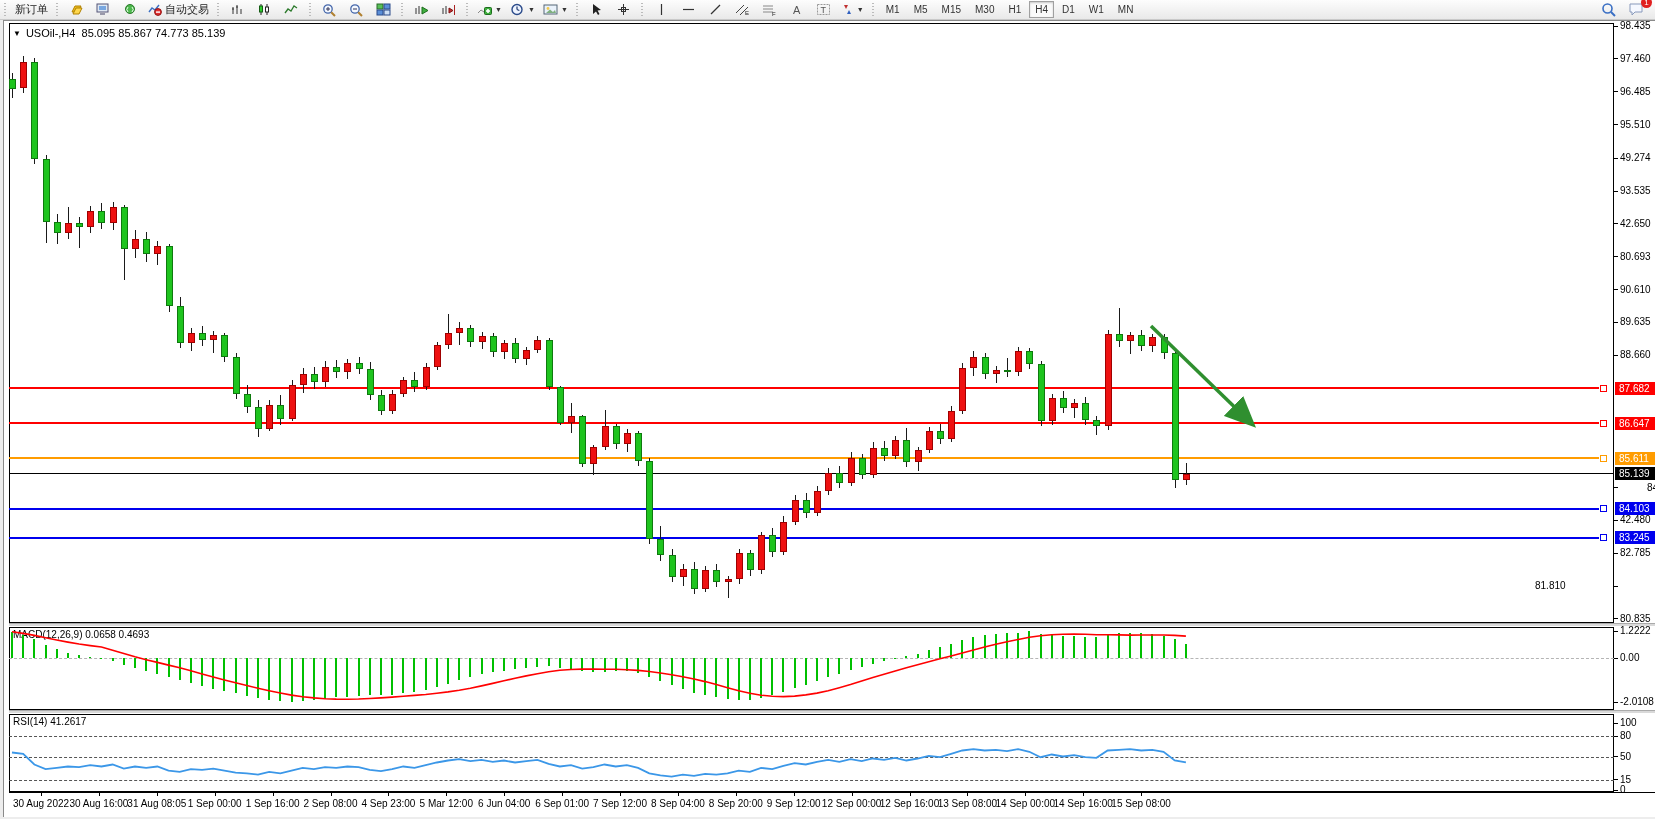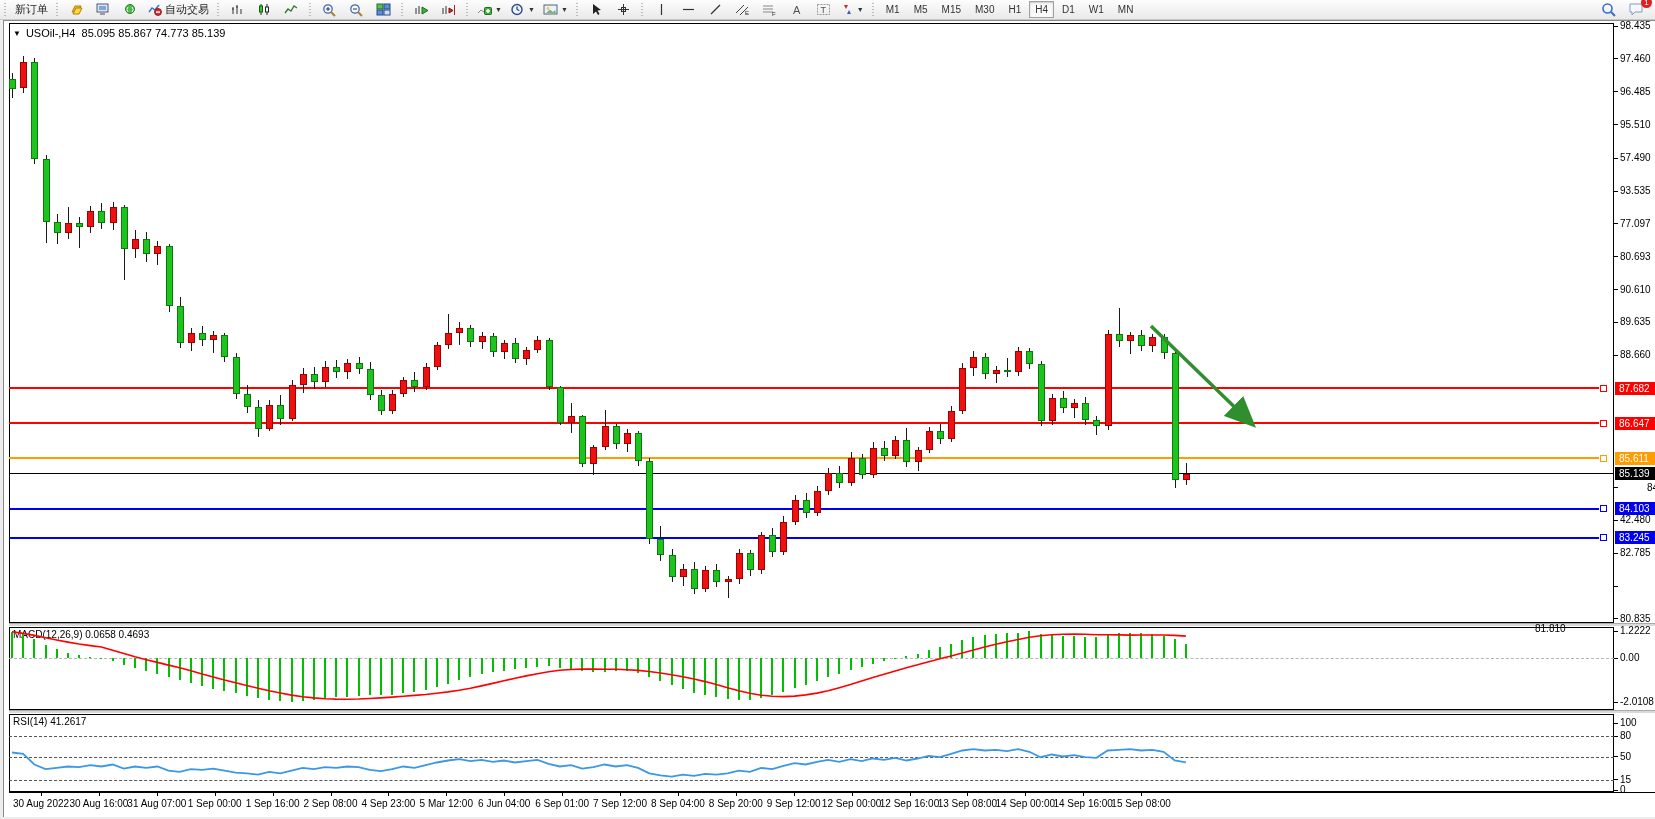--- a/index.html
+++ b/index.html
@@ -333,41 +333,41 @@
           <div class="panel-border" style="position: absolute; left: 8px; top: 713px; width: 1605px; height: 78px;"></div>
           <div class="tick-mark" style="position: absolute; left: 1613px; top: 24.5px;"></div>
           <div class="tick-label" style="position: absolute; left: 1619px; top: 20px;">98.435</div>
           <div class="tick-mark" style="position: absolute; left: 1613px; top: 57.3478px;"></div>
           <div class="tick-label" style="position: absolute; left: 1619px; top: 52.8478px;">97.460</div>
           <div class="tick-mark" style="position: absolute; left: 1613px; top: 90.1955px;"></div>
           <div class="tick-label" style="position: absolute; left: 1619px; top: 85.6955px;">96.485</div>
           <div class="tick-mark" style="position: absolute; left: 1613px; top: 123.043px;"></div>
           <div class="tick-label" style="position: absolute; left: 1619px; top: 118.543px;">95.510</div>
           <div class="tick-mark" style="position: absolute; left: 1613px; top: 156.733px;"></div>
-          <div class="tick-label" style="position: absolute; left: 1619px; top: 152.233px;">57.490</div>
+          <div class="tick-label" style="position: absolute; left: 1619px; top: 152.233px;">49.274</div>
           <div class="tick-mark" style="position: absolute; left: 1613px; top: 189.581px;"></div>
           <div class="tick-label" style="position: absolute; left: 1619px; top: 185.081px;">93.535</div>
           <div class="tick-mark" style="position: absolute; left: 1613px; top: 222.429px;"></div>
-          <div class="tick-label" style="position: absolute; left: 1619px; top: 217.929px;">77.097</div>
+          <div class="tick-label" style="position: absolute; left: 1619px; top: 217.929px;">42.650</div>
           <div class="tick-mark" style="position: absolute; left: 1613px; top: 255.277px;"></div>
           <div class="tick-label" style="position: absolute; left: 1619px; top: 250.777px;">80.693</div>
           <div class="tick-mark" style="position: absolute; left: 1613px; top: 288.124px;"></div>
           <div class="tick-label" style="position: absolute; left: 1619px; top: 283.624px;">90.610</div>
           <div class="tick-mark" style="position: absolute; left: 1613px; top: 320.972px;"></div>
           <div class="tick-label" style="position: absolute; left: 1619px; top: 316.472px;">89.635</div>
           <div class="tick-mark" style="position: absolute; left: 1613px; top: 353.82px;"></div>
           <div class="tick-label" style="position: absolute; left: 1619px; top: 349.32px;">88.660</div>
           <div class="tick-mark" style="position: absolute; left: 1613px; top: 486.053px;"></div>
           <div class="tick-label" style="position: absolute; left: 1619px; top: 481.553px; padding-left: 27px;">84.735</div>
           <div class="tick-mark" style="position: absolute; left: 1613px; top: 518.901px;"></div>
           <div class="tick-label" style="position: absolute; left: 1619px; top: 514.401px;">42.480</div>
           <div class="tick-mark" style="position: absolute; left: 1613px; top: 551.749px;"></div>
           <div class="tick-label" style="position: absolute; left: 1619px; top: 547.249px;">82.785</div>
           <div class="tick-mark" style="position: absolute; left: 1613px; top: 584.596px;"></div>
-          <div class="tick-label" style="position: absolute; left: 1534px; top: 580.096px; margin-top: 43px;">81.810</div>
+          <div class="tick-label" style="position: absolute; left: 1534px; top: 580.096px;">81.810</div>
           <div class="tick-mark" style="position: absolute; left: 1613px; top: 617.444px;"></div>
           <div class="tick-label" style="position: absolute; left: 1619px; top: 612.944px;">80.835</div>
           <div class="hline" style="position: absolute; left: 8px; top: 386.269px; width: 1590px; height: 2px; background: rgb(255, 0, 0);"></div>
           <div class="conn-sq" style="position: absolute; left: 1599px; top: 383.769px; border: 1.5px solid rgb(255, 0, 0);"></div>
           <div class="px-box" style="position: absolute; top: 380.769px; background: rgb(255, 0, 0);">87.682</div>
           <div class="hline" style="position: absolute; left: 8px; top: 421.138px; width: 1590px; height: 2px; background: rgb(255, 0, 0);"></div>
           <div class="conn-sq" style="position: absolute; left: 1599px; top: 418.638px; border: 1.5px solid rgb(255, 0, 0);"></div>
           <div class="px-box" style="position: absolute; top: 415.638px; background: rgb(255, 0, 0);">86.647</div>
           <div class="hline" style="position: absolute; left: 8px; top: 456.041px; width: 1590px; height: 2px; background: rgb(255, 156, 0);"></div>
           <div class="conn-sq" style="position: absolute; left: 1599px; top: 453.541px; border: 1.5px solid rgb(255, 156, 0);"></div>
@@ -716,21 +716,21 @@
           <div class="tick-mark" style="position: absolute; left: 1613px; top: 788.5px;"></div>
           <div class="tick-label" style="position: absolute; left: 1619px; top: 784px;">0</div>
           <div class="dash-line" style="position: absolute; left: 8px; top: 735.4px; width: 1605px; border-top-color: rgb(85, 85, 85);"></div>
           <div class="dash-line" style="position: absolute; left: 8px; top: 755.5px; width: 1605px; border-top-color: rgb(85, 85, 85);"></div>
           <div class="dash-line" style="position: absolute; left: 8px; top: 778.95px; width: 1605px; border-top-color: rgb(85, 85, 85);"></div>
           <div style="position: absolute; left: 40px; top: 792px; width: 1px; height: 3px; background: rgb(0, 0, 0);"></div>
           <div class="date-label" style="position: absolute; left: 40px; top: 797px;">30 Aug 2022</div>
           <div style="position: absolute; left: 97.9px; top: 792px; width: 1px; height: 3px; background: rgb(0, 0, 0);"></div>
           <div class="date-label" style="position: absolute; left: 97.9px; top: 797px;">30 Aug 16:00</div>
           <div style="position: absolute; left: 155.8px; top: 792px; width: 1px; height: 3px; background: rgb(0, 0, 0);"></div>
-          <div class="date-label" style="position: absolute; left: 155.8px; top: 797px;">31 Aug 07:00</div>
+          <div class="date-label" style="position: absolute; left: 155.8px; top: 797px;">31 Aug 08:05</div>
           <div style="position: absolute; left: 213.7px; top: 792px; width: 1px; height: 3px; background: rgb(0, 0, 0);"></div>
           <div class="date-label" style="position: absolute; left: 213.7px; top: 797px;">1 Sep 00:00</div>
           <div style="position: absolute; left: 271.6px; top: 792px; width: 1px; height: 3px; background: rgb(0, 0, 0);"></div>
           <div class="date-label" style="position: absolute; left: 271.6px; top: 797px;">1 Sep 16:00</div>
           <div style="position: absolute; left: 329.5px; top: 792px; width: 1px; height: 3px; background: rgb(0, 0, 0);"></div>
           <div class="date-label" style="position: absolute; left: 329.5px; top: 797px;">2 Sep 08:00</div>
           <div style="position: absolute; left: 387.4px; top: 792px; width: 1px; height: 3px; background: rgb(0, 0, 0);"></div>
           <div class="date-label" style="position: absolute; left: 387.4px; top: 797px;">4 Sep 23:00</div>
           <div style="position: absolute; left: 445.3px; top: 792px; width: 1px; height: 3px; background: rgb(0, 0, 0);"></div>
           <div class="date-label" style="position: absolute; left: 445.3px; top: 797px;">5 Mar 12:00</div>

